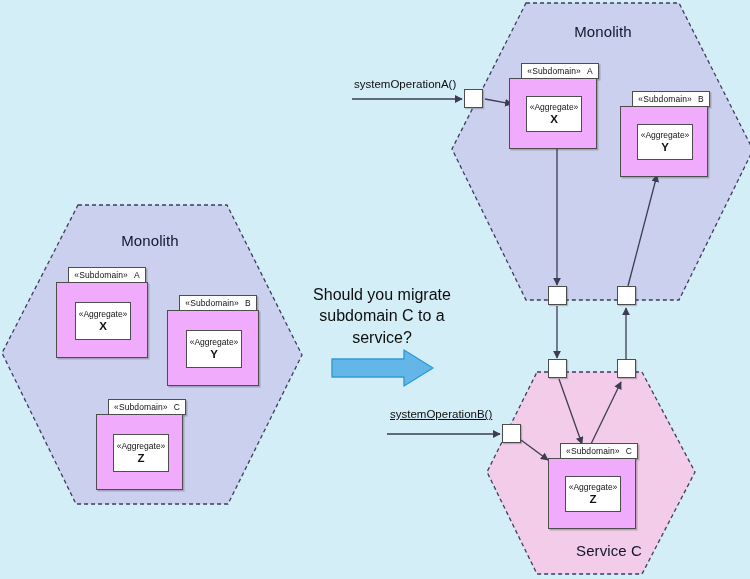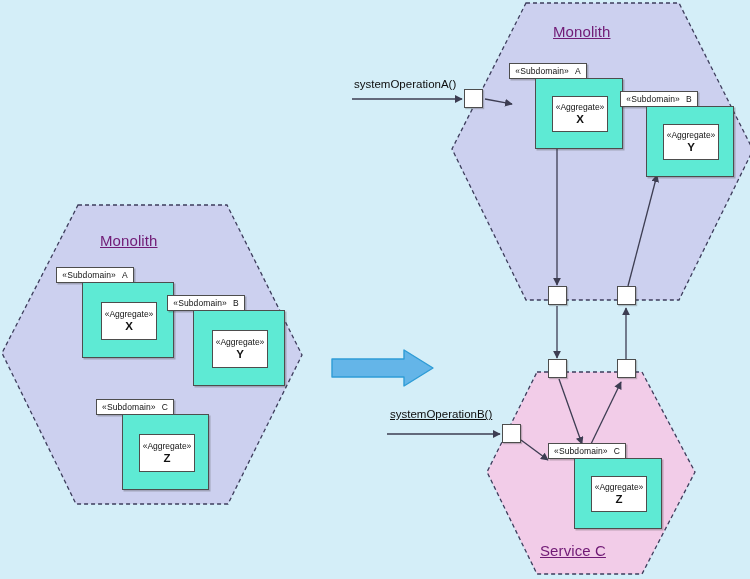--- a/index.html
+++ b/index.html
@@ -25,54 +25,52 @@
     left: 0; top: 0;
     width: 750px;
     height: 579px;
   }
   svg.layer { pointer-events: none; }
 
   
   .hex-label {
     position: absolute;
     font-size: 15px;
-    color: #701a75;
-    text-align: left;
+    color: #0f172a;
+    text-align: center;
     white-space: nowrap;
     letter-spacing: 0.1px;
-    text-decoration: underline;
   }
 
   
   .pkg {
     position: absolute;
   }
   .pkg-tab {
     position: absolute;
-    left: 0;
+    left: 12px;
     top: 0;
     box-sizing: border-box;
     background: #ffffff;
     border: 1.3px solid #4d4d4d;
     box-shadow: 1.5px 1.5px 0 rgba(60,60,60,0.30);
     display: flex;
     align-items: center;
     justify-content: center;
     font-size: 8.5px;
     color: #111;
     white-space: nowrap;
     letter-spacing: 0.1px;
   }
   .pkg-body {
     position: absolute;
     box-sizing: border-box;
-    background: #5eead4;
+    background: #f0abfc;
     border: 1.3px solid #4d4d4d;
     box-shadow: 1.5px 1.5px 0 rgba(60,60,60,0.30);
-    margin-left: 26px;
   }
   .agg {
     position: absolute;
     box-sizing: border-box;
     background: #ffffff;
     border: 1.3px solid #4d4d4d;
     display: flex;
     flex-direction: column;
     align-items: center;
     justify-content: center;
@@ -196,24 +194,29 @@
       <span style="margin-left:6px;">C</span>
     </div>
     <div class="pkg-body" style="left:0; top:15px; width:87px; height:76px;">
       <div class="agg" style="left:16px; top:19px; width:56px; height:38px;">
         <span class="agg-stereo">«Aggregate»</span>
         <span class="agg-name">Z</span>
       </div>
     </div>
   </div>
 
+  <div id="question">
+    <div>Should you migrate</div>
+    <div>subdomain C to a</div>
+    <div>service?</div>
+  </div>
 
   <div class="hex-label" style="left:553px; top:23px; width:100px;">Monolith</div>
 
-  <div class="hex-label" style="left:540px; top:542px; width:100px;">Service C</div>
+  <div class="hex-label" style="left:559px; top:542px; width:100px;">Service C</div>
 
   <div class="op-label" style="left:354px; top:78px;">systemOperationA()</div>
   <div class="op-label" style="left:390px; top:408px;text-decoration:underline;">systemOperationB()</div>
 
   <div class="pkg" style="left:509px; top:63px; width:150px; height:96px;">
     <div class="pkg-tab" style="width:78px; height:16px;">
       <span>«Subdomain»</span>
       <span style="margin-left:6px;">A</span>
     </div>
     <div class="pkg-body" style="left:0; top:15px; width:88px; height:71px;">

